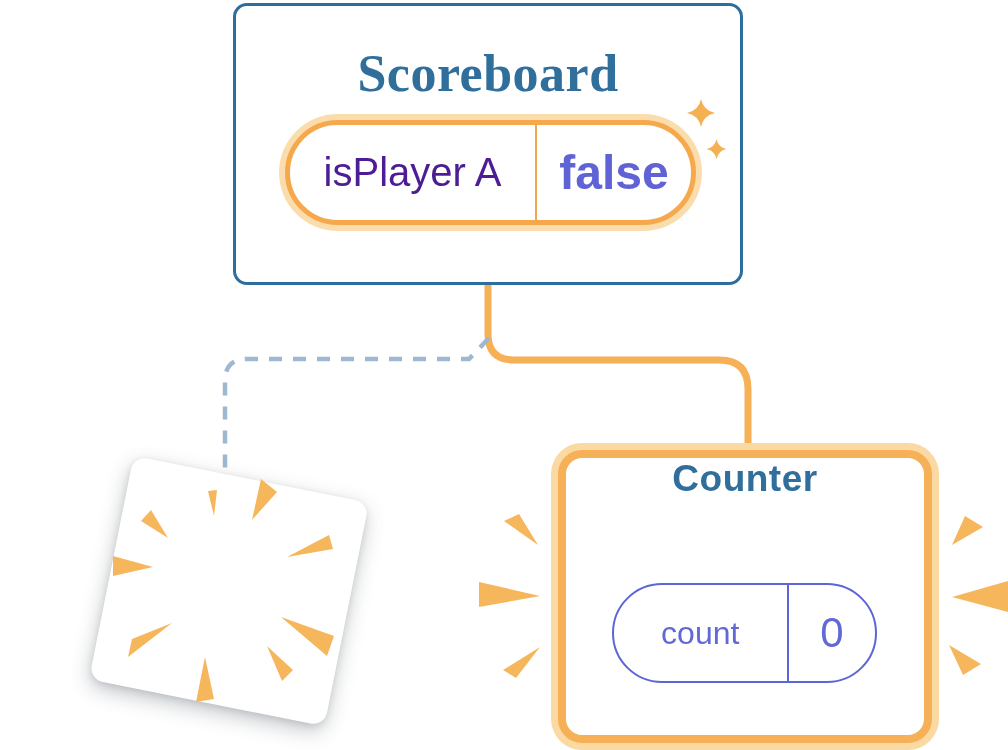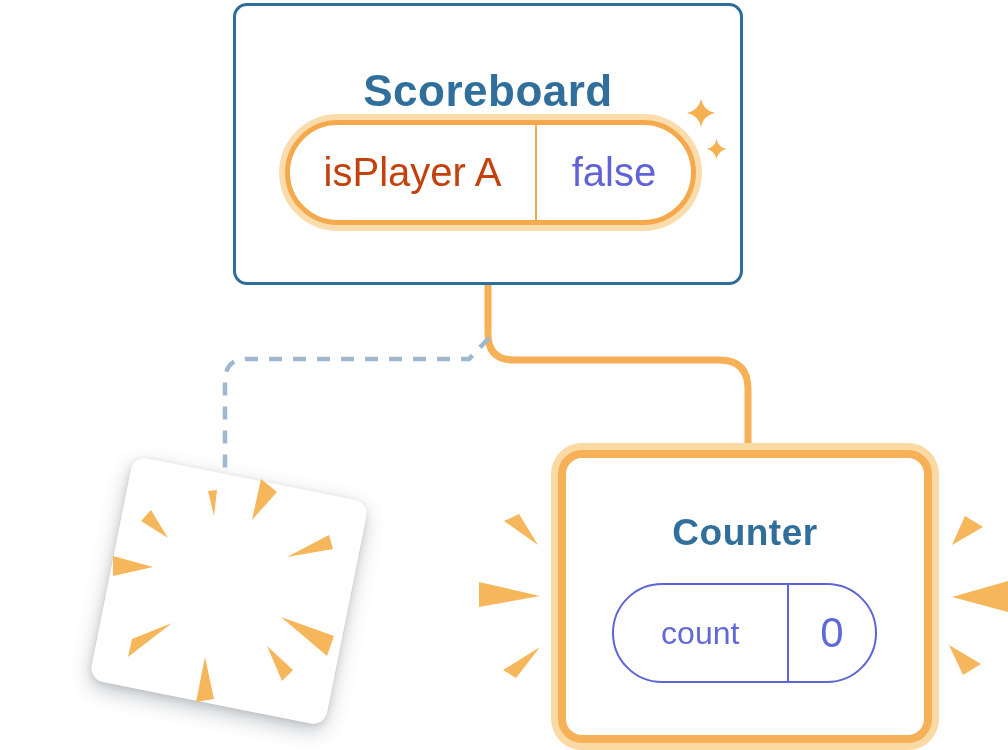--- a/index.html
+++ b/index.html
@@ -15,42 +15,42 @@
   .counter-card{
     position:absolute;left:558px;top:450px;width:374px;height:293px;
     box-sizing:border-box;background:#ffffff;
     border:8px solid #F6B057;border-radius:24px;
     box-shadow:0 0 0 7px #FAD9A3;z-index:3;
   }
   .card-title{
     text-align:center;font-weight:700;color:#306F9C;
     letter-spacing:0.5px;
   }
-  .scoreboard-card .card-title{margin-top:60px;font-size:44px;}
-  .counter-card .card-title{margin-top:54px;font-size:37px;}
+  .scoreboard-card .card-title{margin-top:38px;font-size:52px;font-family:Liberation Serif, serif;}
+  .counter-card .card-title{font-size:37px;}
 
   
   .state-pill{
     position:absolute;display:flex;box-sizing:border-box;background:#ffffff;
     align-items:stretch;
   }
   .scoreboard-card .state-pill{
     left:49px;top:114px;width:411px;height:105px;
     border:5px solid #F5A94C;border-radius:56px;
     box-shadow:0 0 0 6px #FBDDAD;
   }
   .counter-card .state-pill{
     left:46px;top:125px;width:265px;height:100px;
     border:2.5px solid #5E65D6;border-radius:52px;
   }
   .pill-key{flex:1;display:flex;align-items:center;justify-content:center;}
   .pill-value{display:flex;align-items:center;justify-content:center;}
-  .scoreboard-card .pill-key{color:#c2410c;font-size:40px;}
+  .scoreboard-card .pill-key{color:#4c1d95;font-size:40px;}
   .scoreboard-card .pill-divider{width:2px;background:#F0A84E;}
-  .scoreboard-card .pill-value{width:154px;color:#5F63D6;font-weight:400;font-size:40px;}
+  .scoreboard-card .pill-value{width:154px;color:#5F63D6;font-weight:700;font-size:48px;}
   .counter-card .pill-key{color:#6169D7;font-size:32px;}
   .counter-card .pill-divider{width:2.5px;background:#5E65D6;}
   .counter-card .pill-value{width:86px;color:#6169D7;font-size:42px;}
 
   
   .destroyed-card{
     position:absolute;left:109px;top:477px;width:240px;height:228px;
     background:#ffffff;border-radius:14px;
     transform:rotate(11.3deg);
     box-shadow:0 7px 20px rgba(55,65,75,0.30),0 2px 6px rgba(55,65,75,0.12);

